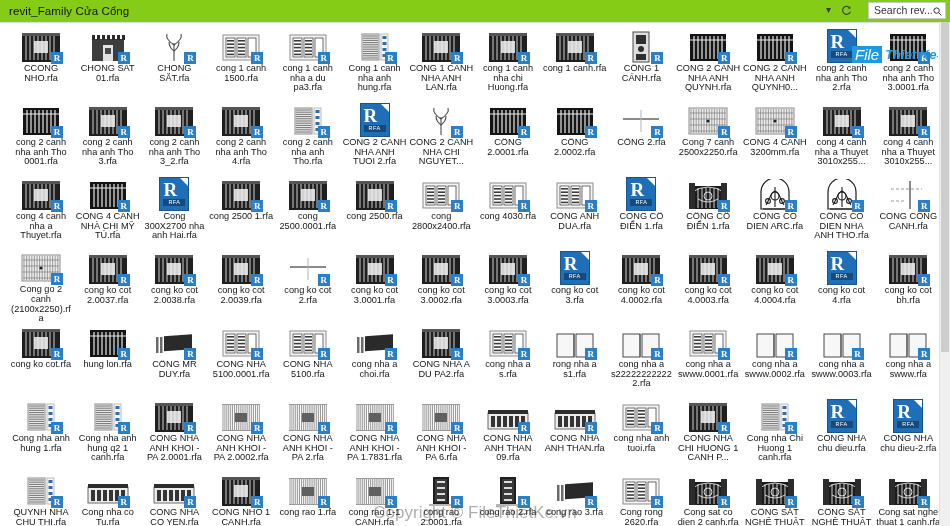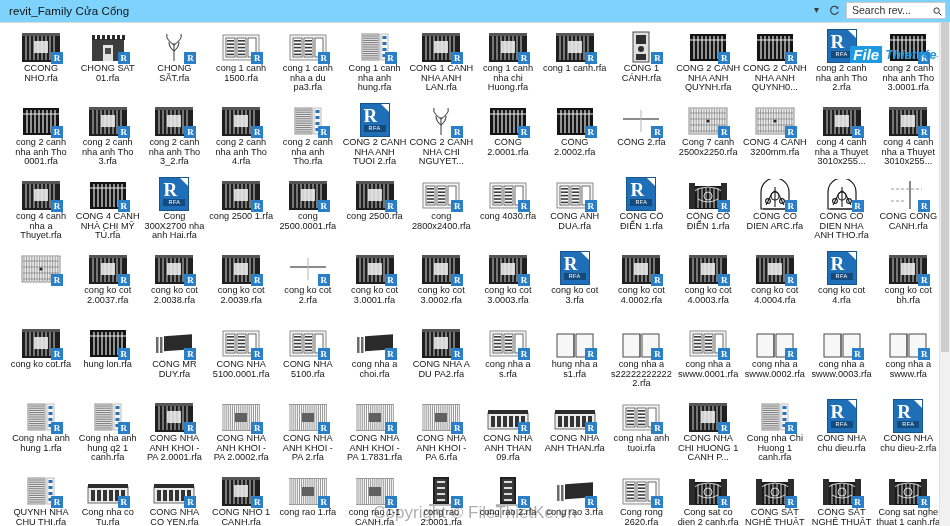--- a/index.html
+++ b/index.html
@@ -8,47 +8,48 @@
     background:#ffffff;
     font-family:"Liberation Sans", sans-serif;
     font-size:11px;
     color:#1a1a1a;
     -webkit-font-smoothing:antialiased;
   }
   
   .topbar{
     position:relative;
     height:22px;
-    background:#7dd3fc;
+    background:#84cc16;
     border-bottom:1px solid #dcdcdc;
     display:flex;align-items:center;
   }
   .crumb{
     padding-left:9px;
     font-size:11.5px;
     color:#111;
     letter-spacing:.1px;
     white-space:nowrap;
   }
   .topbar-right{
     position:absolute;right:4px;top:1px;
     display:flex;align-items:center;gap:5px;
   }
   .chev, .refresh{
     width:13px;height:18px;
     display:flex;align-items:center;justify-content:center;
     color:#3a3a3a;font-size:10px;line-height:1;
   }
   .searchbox{
-    width:100px;height:17px;
+    width:78px;height:17px;
     border:1px solid #c9c9c9;
     background:#fff;
     display:flex;align-items:center;
     padding:0 3px 0 5px;
     box-sizing:border-box;
+    margin-left:10px;
   }
   .searchbox .ph{
     flex:1;font-size:10.5px;color:#333;white-space:nowrap;overflow:hidden;
   }
   .mag{width:9px;height:9px;flex:0 0 auto;}
 
   
   .content{
     position:relative;
     height:504px;
@@ -129,21 +130,21 @@
   
   .wm-logo{
     position:absolute;right:2px;top:22px;
     height:19px;
     display:flex;align-items:center;
     pointer-events:none;
     z-index:5;
   }
   .wm-file{
     background:#1f9ae0;color:#fff;
-    font-style:italic;font-weight:bold;
+    font-style:italic;font-weight:normal;
     font-size:15px;line-height:17px;
     padding:0 3px;
     font-family:"Liberation Sans", sans-serif;
   }
   .wm-thiet{
     color:#1f9ae0;font-style:italic;font-weight:bold;
     font-size:13px;line-height:17px;padding-left:3px;
     font-family:"Liberation Sans", sans-serif;
   }
   .wm-vn{color:#1f9ae0;font-size:8px;font-weight:bold;font-style:italic;}
@@ -1052,20 +1053,21 @@
               <line x1="36.800000000000004" y1="4" x2="36.800000000000004" y2="28"></line>
         <line x1="2" y1="8" x2="38" y2="8"></line>
               <line x1="2" y1="14" x2="38" y2="14"></line>
               <line x1="2" y1="20" x2="38" y2="20"></line>
               <line x1="2" y1="26" x2="38" y2="26"></line>
             </g>
         <circle cx="20" cy="16" r="1.6" fill="#222"></circle>
           </svg>
           <span class="rbadge">R</span>
         </div>
+        <div class="label">Cong go 2 canh (2100x2250).rfa</div>
       </div>
       <div class="cell">
         <div class="thumb">
           <svg width="40" height="32" viewBox="0 0 40 32">
         <rect x="1" y="2" width="38" height="29" fill="#1f1f1f"></rect>
         <g stroke="#cfcfcf" stroke-width="1">
           <line x1="5" y1="4" x2="5" y2="29"></line>
               <line x1="9" y1="4" x2="9" y2="29"></line>
               <line x1="13" y1="4" x2="13" y2="29"></line>
               <line x1="17" y1="4" x2="17" y2="29"></line>
@@ -1456,21 +1458,21 @@
       </div>
       <div class="cell">
         <div class="thumb">
           <svg width="40" height="28" viewBox="0 0 40 28">
         <rect x="2" y="3" width="17" height="23" fill="#f7f7f7" stroke="#4a4a4a"></rect>
         <rect x="21" y="3" width="17" height="23" fill="#f7f7f7" stroke="#4a4a4a"></rect>
         <line x1="19" y1="3" x2="19" y2="26" stroke="#4a4a4a"></line>
           </svg>
           <span class="rbadge">R</span>
         </div>
-        <div class="label">hung nha a s1.rfa</div>
+        <div class="label">rong nha a s1.rfa</div>
       </div>
       <div class="cell">
         <div class="thumb">
           <svg width="40" height="28" viewBox="0 0 40 28">
         <rect x="2" y="3" width="17" height="23" fill="#f7f7f7" stroke="#4a4a4a"></rect>
         <rect x="21" y="3" width="17" height="23" fill="#f7f7f7" stroke="#4a4a4a"></rect>
         <line x1="19" y1="3" x2="19" y2="26" stroke="#4a4a4a"></line>
           </svg>
           <span class="rbadge">R</span>
         </div>

